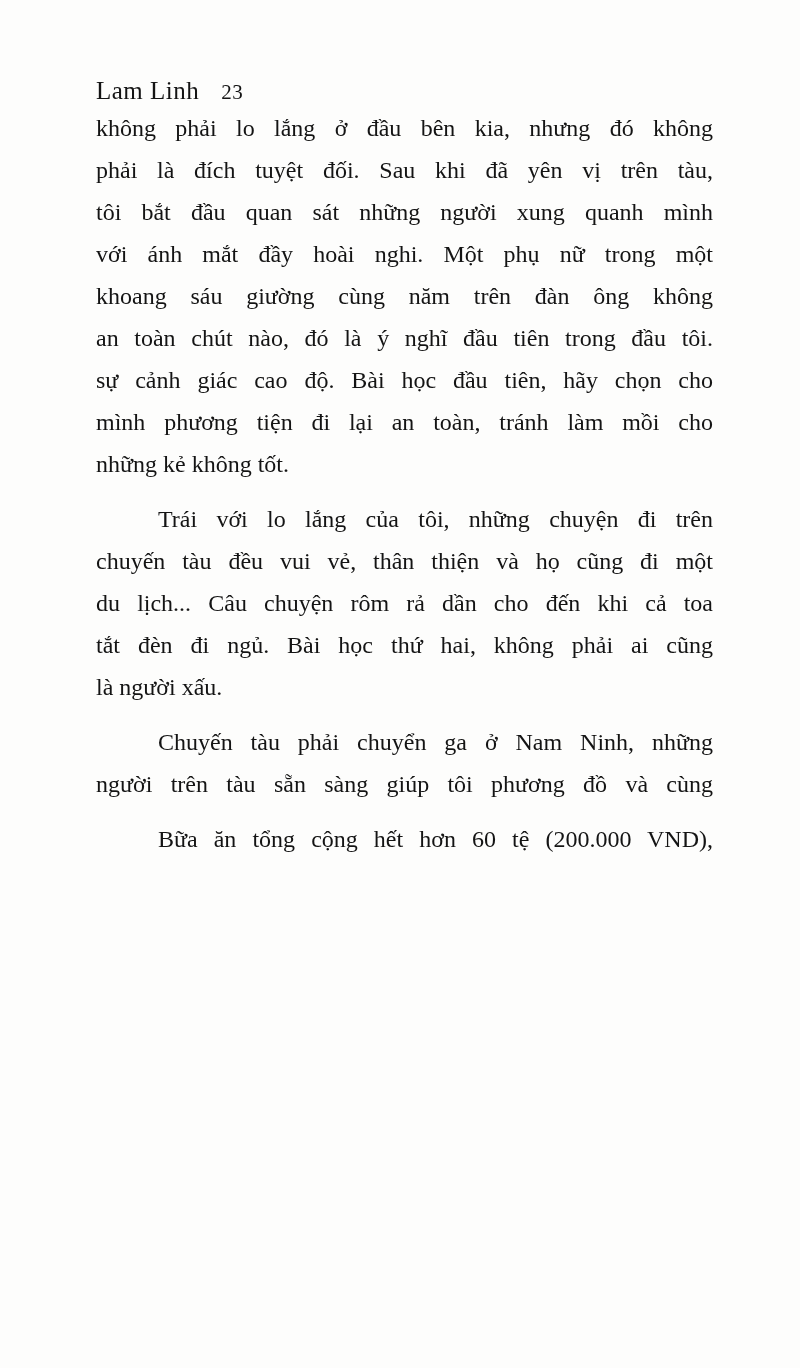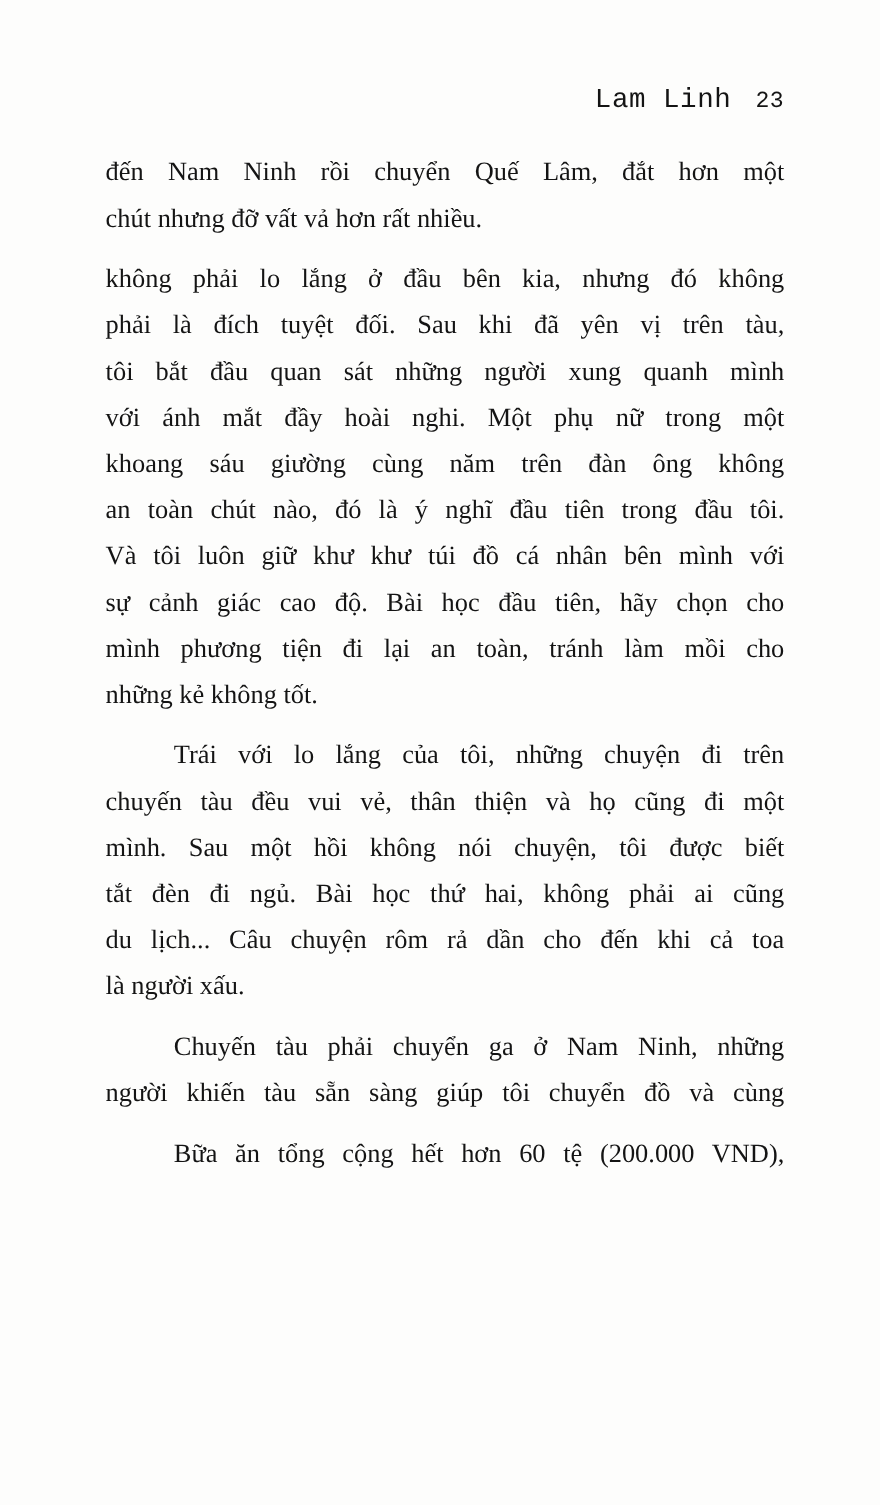--- a/index.html
+++ b/index.html
@@ -12,26 +12,23 @@
     width: 800px;
     height: 1368px;
     background: #fdfdfc;
     color: #141414;
     font-family: "Liberation Serif", "DejaVu Serif", serif;
     box-sizing: border-box;
     padding: 76px 87px 0 96px;
     overflow: hidden;
   }
   .running-header {
-    text-align: right;
     font-size: 25px;
     line-height: 30px;
-    margin-bottom: 28px;
     letter-spacing: 0.5px;
-    font-family: Liberation Mono, monospace;
   }
   .running-header .pagenum {
     font-size: 21px;
     margin-left: 22px;
   }
   .page-body {
     width: 617px;
   }
   .para {
     margin: 0 0 13px 0;
@@ -52,44 +49,38 @@
 </style>
 </head>
 <body>
 
 <div class="page">
   <div class="running-header">
     <span class="title">Lam Linh</span><span class="pagenum">23</span>
   </div>
   <div class="page-body" id="page-body">
       <div class="para">
-        <div class="line">đến Nam Ninh rồi chuyển Quế Lâm, đắt hơn một</div>
-        <div class="line last">chút nhưng đỡ vất vả hơn rất nhiều.</div>
-      </div>
-      <div class="para">
         <div class="line">không phải lo lắng ở đầu bên kia, nhưng đó không</div>
         <div class="line">phải là đích tuyệt đối. Sau khi đã yên vị trên tàu,</div>
         <div class="line">tôi bắt đầu quan sát những người xung quanh mình</div>
         <div class="line">với ánh mắt đầy hoài nghi. Một phụ nữ trong một</div>
         <div class="line">khoang sáu giường cùng năm trên đàn ông không</div>
         <div class="line">an toàn chút nào, đó là ý nghĩ đầu tiên trong đầu tôi.</div>
-        <div class="line">Và tôi luôn giữ khư khư túi đồ cá nhân bên mình với</div>
         <div class="line">sự cảnh giác cao độ. Bài học đầu tiên, hãy chọn cho</div>
         <div class="line">mình phương tiện đi lại an toàn, tránh làm mồi cho</div>
         <div class="line last">những kẻ không tốt.</div>
       </div>
       <div class="para">
         <div class="line first-indent">Trái với lo lắng của tôi, những chuyện đi trên</div>
         <div class="line">chuyến tàu đều vui vẻ, thân thiện và họ cũng đi một</div>
-        <div class="line">mình. Sau một hồi không nói chuyện, tôi được biết</div>
+        <div class="line">du lịch... Câu chuyện rôm rả dần cho đến khi cả toa</div>
         <div class="line">tắt đèn đi ngủ. Bài học thứ hai, không phải ai cũng</div>
-        <div class="line">du lịch... Câu chuyện rôm rả dần cho đến khi cả toa</div>
         <div class="line last">là người xấu.</div>
       </div>
       <div class="para">
         <div class="line first-indent">Chuyến tàu phải chuyển ga ở Nam Ninh, những</div>
-        <div class="line">người khiến tàu sẵn sàng giúp tôi chuyển đồ và cùng</div>
+        <div class="line">người trên tàu sẵn sàng giúp tôi phương đồ và cùng</div>
       </div>
       <div class="para">
         <div class="line first-indent">Bữa ăn tổng cộng hết hơn 60 tệ (200.000 VND),</div>
       </div>
     </div>
 </div>
 
 </body></html>

